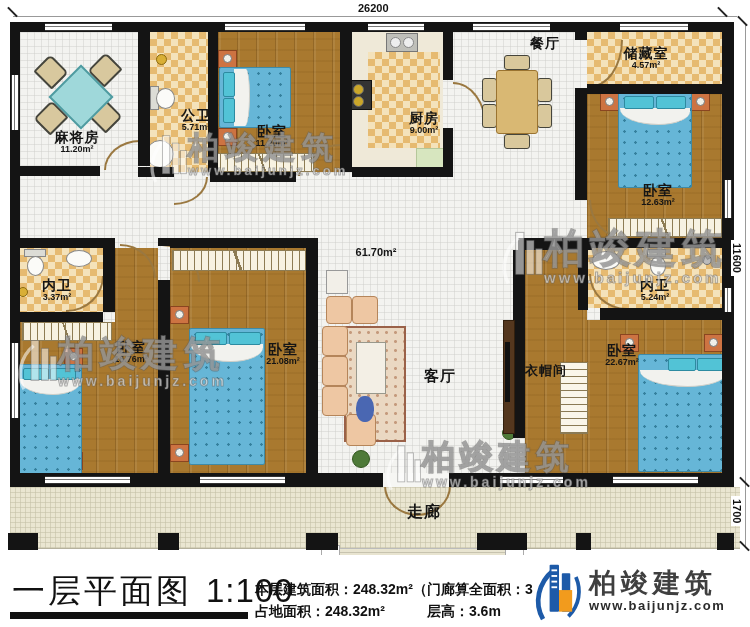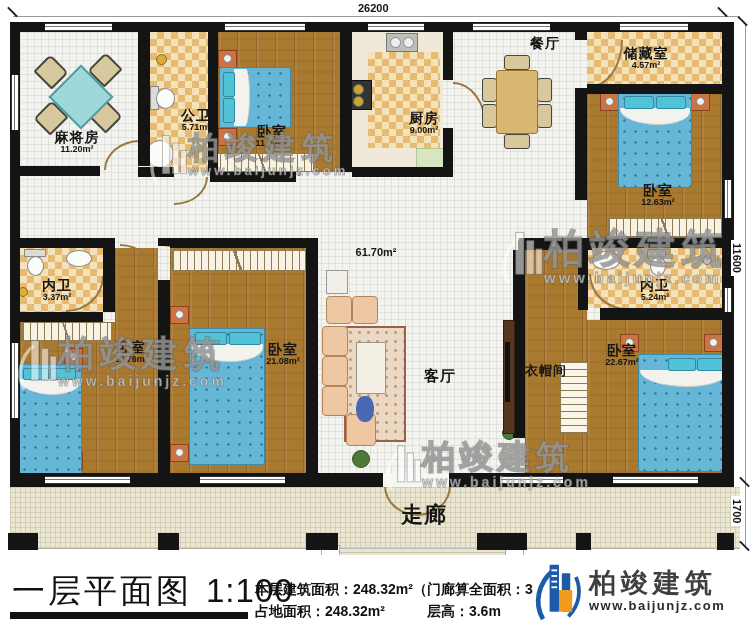--- a/index.html
+++ b/index.html
@@ -336,21 +336,21 @@
     </div>
   <div class="room-label" style="left:655px;top:278px">
     <div class="rl-n">内卫</div>
       <div class="rl-a">5.24m²</div>
     </div>
   <div class="room-label" style="left:622px;top:343px">
     <div class="rl-n">卧室</div>
       <div class="rl-a">22.67m²</div>
     </div>
   <div class="room-label" style="left:424px;top:503px">
-    <div class="rl-n" style="font-size:22px">走廊</div>
+    <div class="rl-n" style="font-size:16px">走廊</div>
     </div>
 
   <div class="dimline" style="left:13px;top:16px;width:724px;height:1px"></div>
   <div class="dimline" style="left:745px;top:24px;width:1px;height:524px"></div>
   <div class="tick" style="left:6px;top:11px"></div>
   <div class="tick" style="left:716px;top:11px"></div>
   <div class="tick" style="left:736px;top:20px"></div>
   <div class="tick" style="left:738px;top:481px"></div>
   <div class="tick" style="left:738px;top:545px"></div>
   <div class="dim" style="left:355px;top:2px">26200</div>

